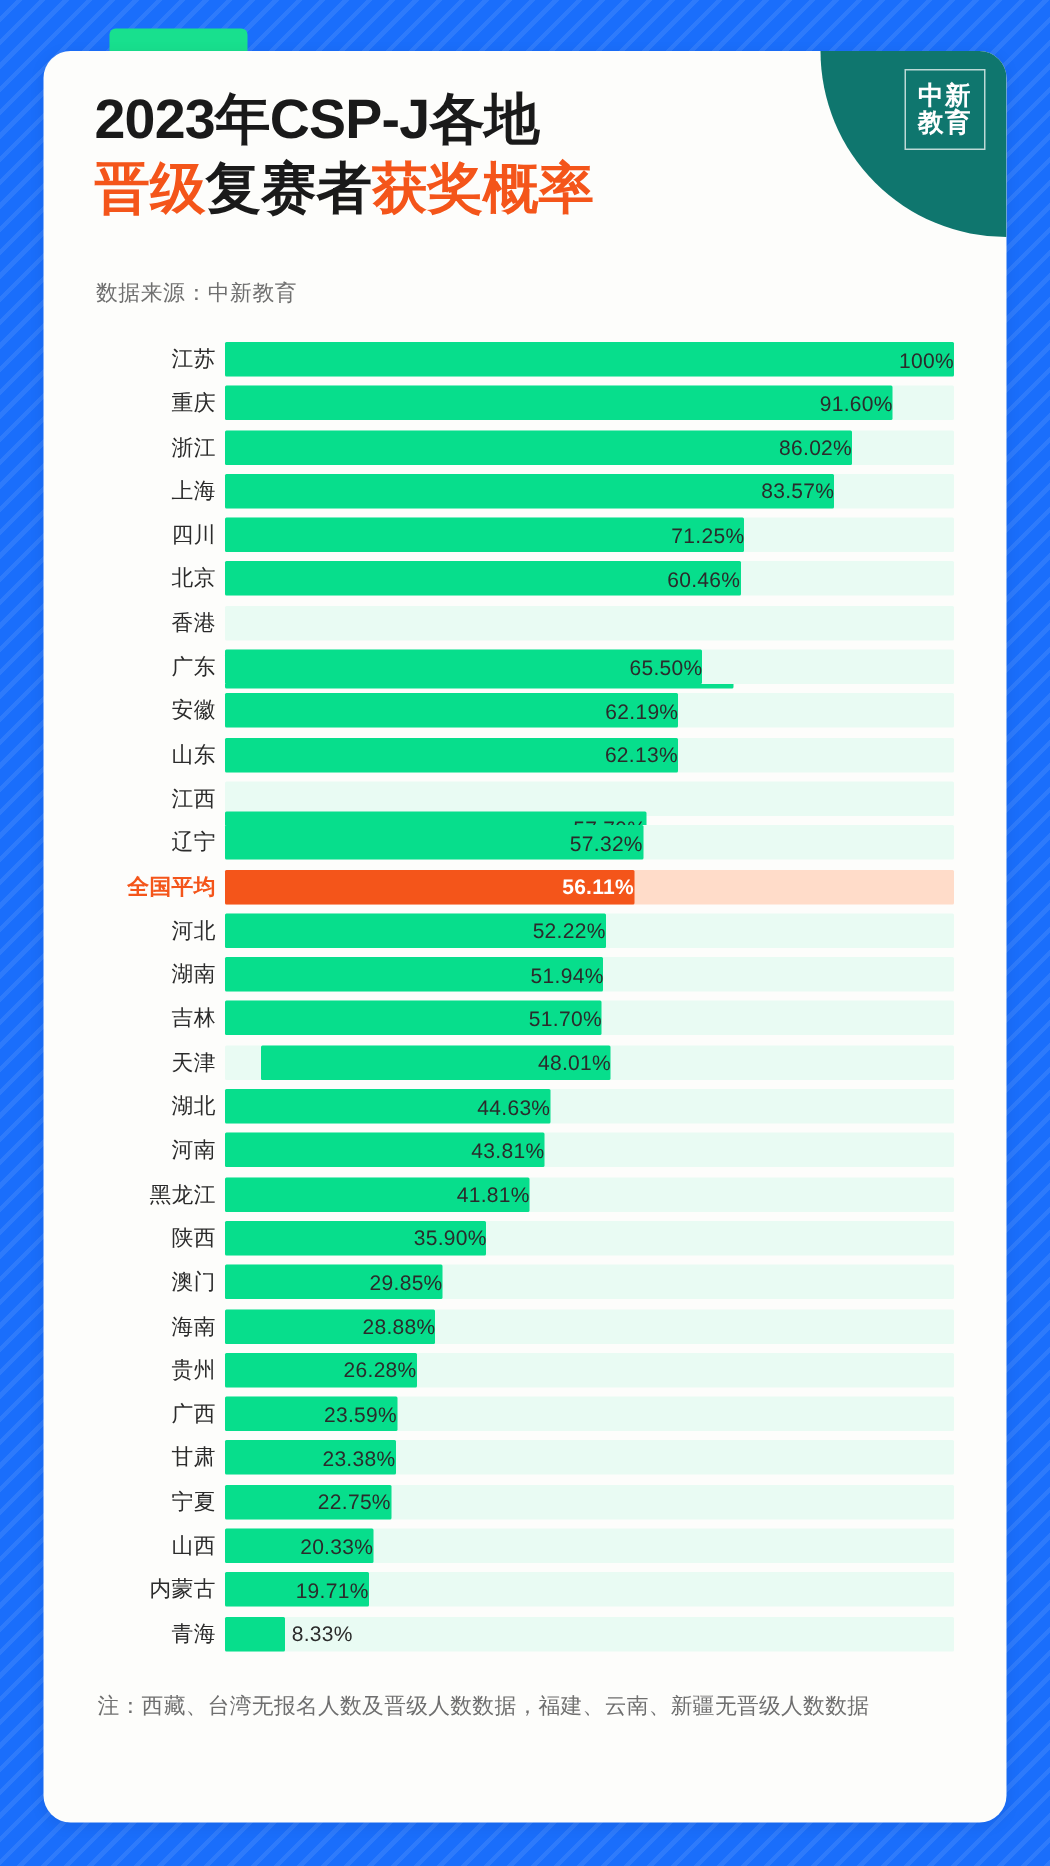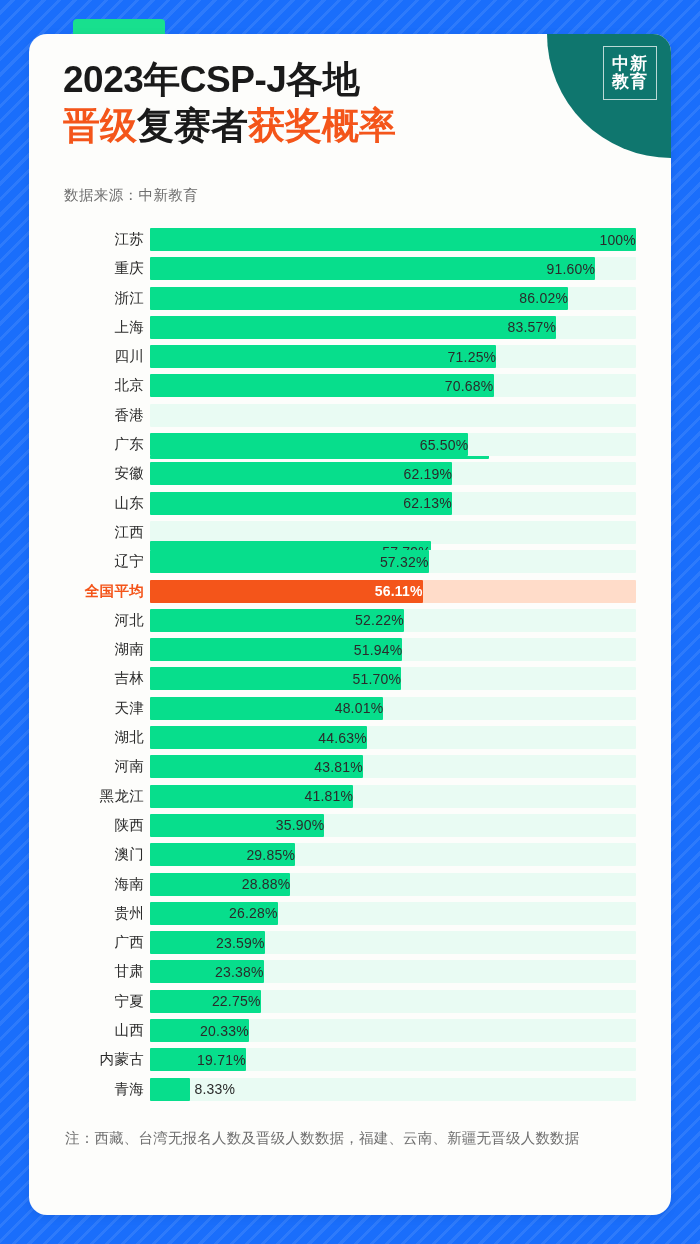--- a/index.html
+++ b/index.html
@@ -160,21 +160,21 @@
           <div class="track">
             <div class="bar" style="width: 71.25%;">
               <span class="val">71.25%</span>
             </div>
           </div>
         </div>
         <div class="row">
           <div class="rowlabel">北京</div>
           <div class="track">
             <div class="bar" style="width: 70.68%;">
-              <span class="val">70.68%</span>
+              <span class="val">60.46%</span>
             </div>
           </div>
         </div>
         <div class="row">
           <div class="rowlabel">香港</div>
           <div class="track">
             <div class="bar" style="width: 69.7%; margin-top: 32px;">
               <span class="val">69.70%</span>
             </div>
           </div>
@@ -247,21 +247,21 @@
           <div class="rowlabel">吉林</div>
           <div class="track">
             <div class="bar" style="width: 51.7%;">
               <span class="val">51.70%</span>
             </div>
           </div>
         </div>
         <div class="row">
           <div class="rowlabel">天津</div>
           <div class="track">
-            <div class="bar" style="width: 48.01%;">
+            <div class="bar" style="width: 48.01%; margin-left: 24px;">
               <span class="val">48.01%</span>
             </div>
           </div>
         </div>
         <div class="row">
           <div class="rowlabel">湖北</div>
           <div class="track">
             <div class="bar" style="width: 44.63%;">
               <span class="val">44.63%</span>
             </div>

